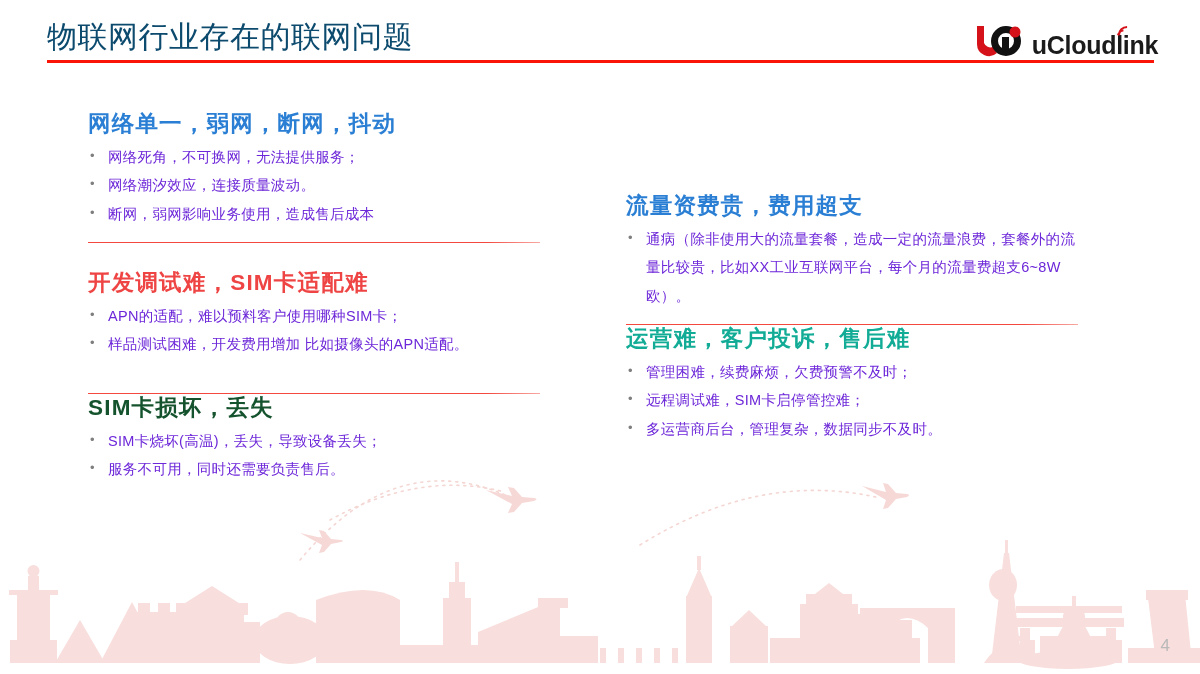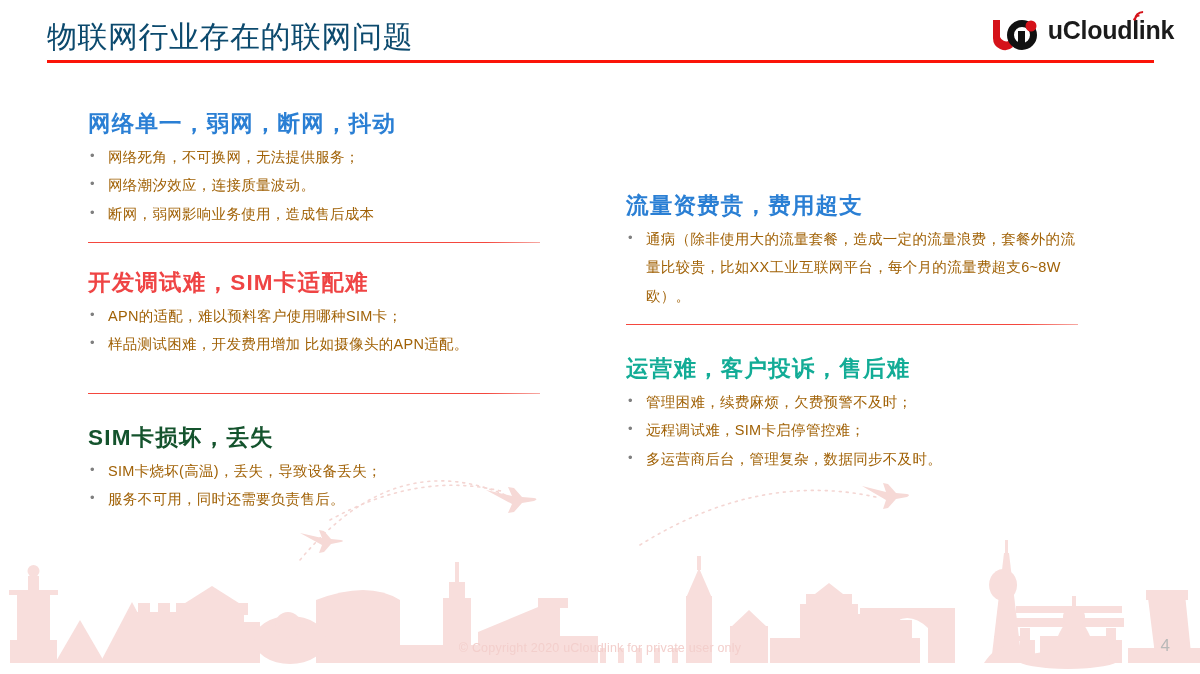--- a/index.html
+++ b/index.html
@@ -40,25 +40,25 @@
     left: 47px;
     top: 60px;
     width: 1107px;
     height: 2.5px;
     background: #fb1408;
   }
 
   
   .logo {
     position: absolute;
-    right: 26px;
+    right: 42px;
     top: 18px;
     height: 40px;
     display: flex;
-    align-items: flex-start;
+    align-items: flex-end;
     gap: 9px;
   }
   .logo-mark {
     position: relative;
     width: 48px;
     height: 34px;
   }
   .logo-wordmark {
     position: relative;
     font-size: 25px;
@@ -109,21 +109,21 @@
   .bullets {
     list-style: none;
     margin: 0;
     padding: 0;
   }
   .bullets li {
     position: relative;
     padding-left: 20px;
     font-size: 14.5px;
     line-height: 1.95;
-    color: #a16207;
+    color: #6d28d9;
     letter-spacing: 0.3px;
   }
   .bullets li::before {
     content: "•";
     position: absolute;
     left: 2px;
     top: 0;
     color: #7f7f7f;
     font-size: 13px;
   }
@@ -132,21 +132,21 @@
     white-space: normal;
   }
 
   .block-rule {
     height: 1.4px;
     background: linear-gradient(to right, #f4483e 0%, #f4483e 88%, #f7a9a3 100%);
     margin-top: 14px;
     width: 100%;
   }
   .gap-b { margin-top: 26px; }
-  .gap-c { margin-top: 30px; }
+  .gap-c { }
 
   
   .footer-copy {
     position: absolute;
     left: 0;
     top: 641px;
     width: 1200px;
     text-align: center;
     font-size: 12.5px;
     color: #f3cfcc;
@@ -382,16 +382,15 @@
     <div class="block gap-c">
       <div class="block-heading c-teal">运营难，客户投诉，售后难</div>
       <ul class="bullets">
         <li>管理困难，续费麻烦，欠费预警不及时；</li>
         <li>远程调试难，SIM卡启停管控难；</li>
         <li>多运营商后台，管理复杂，数据同步不及时。</li>
       </ul>
     </div>
   </div>
 
-  <div class="footer-copy">© Copyright 2020 uCloudlink for private user only</div>
   <div class="page-number">4</div>
 
 </div>
 
 </body></html>

